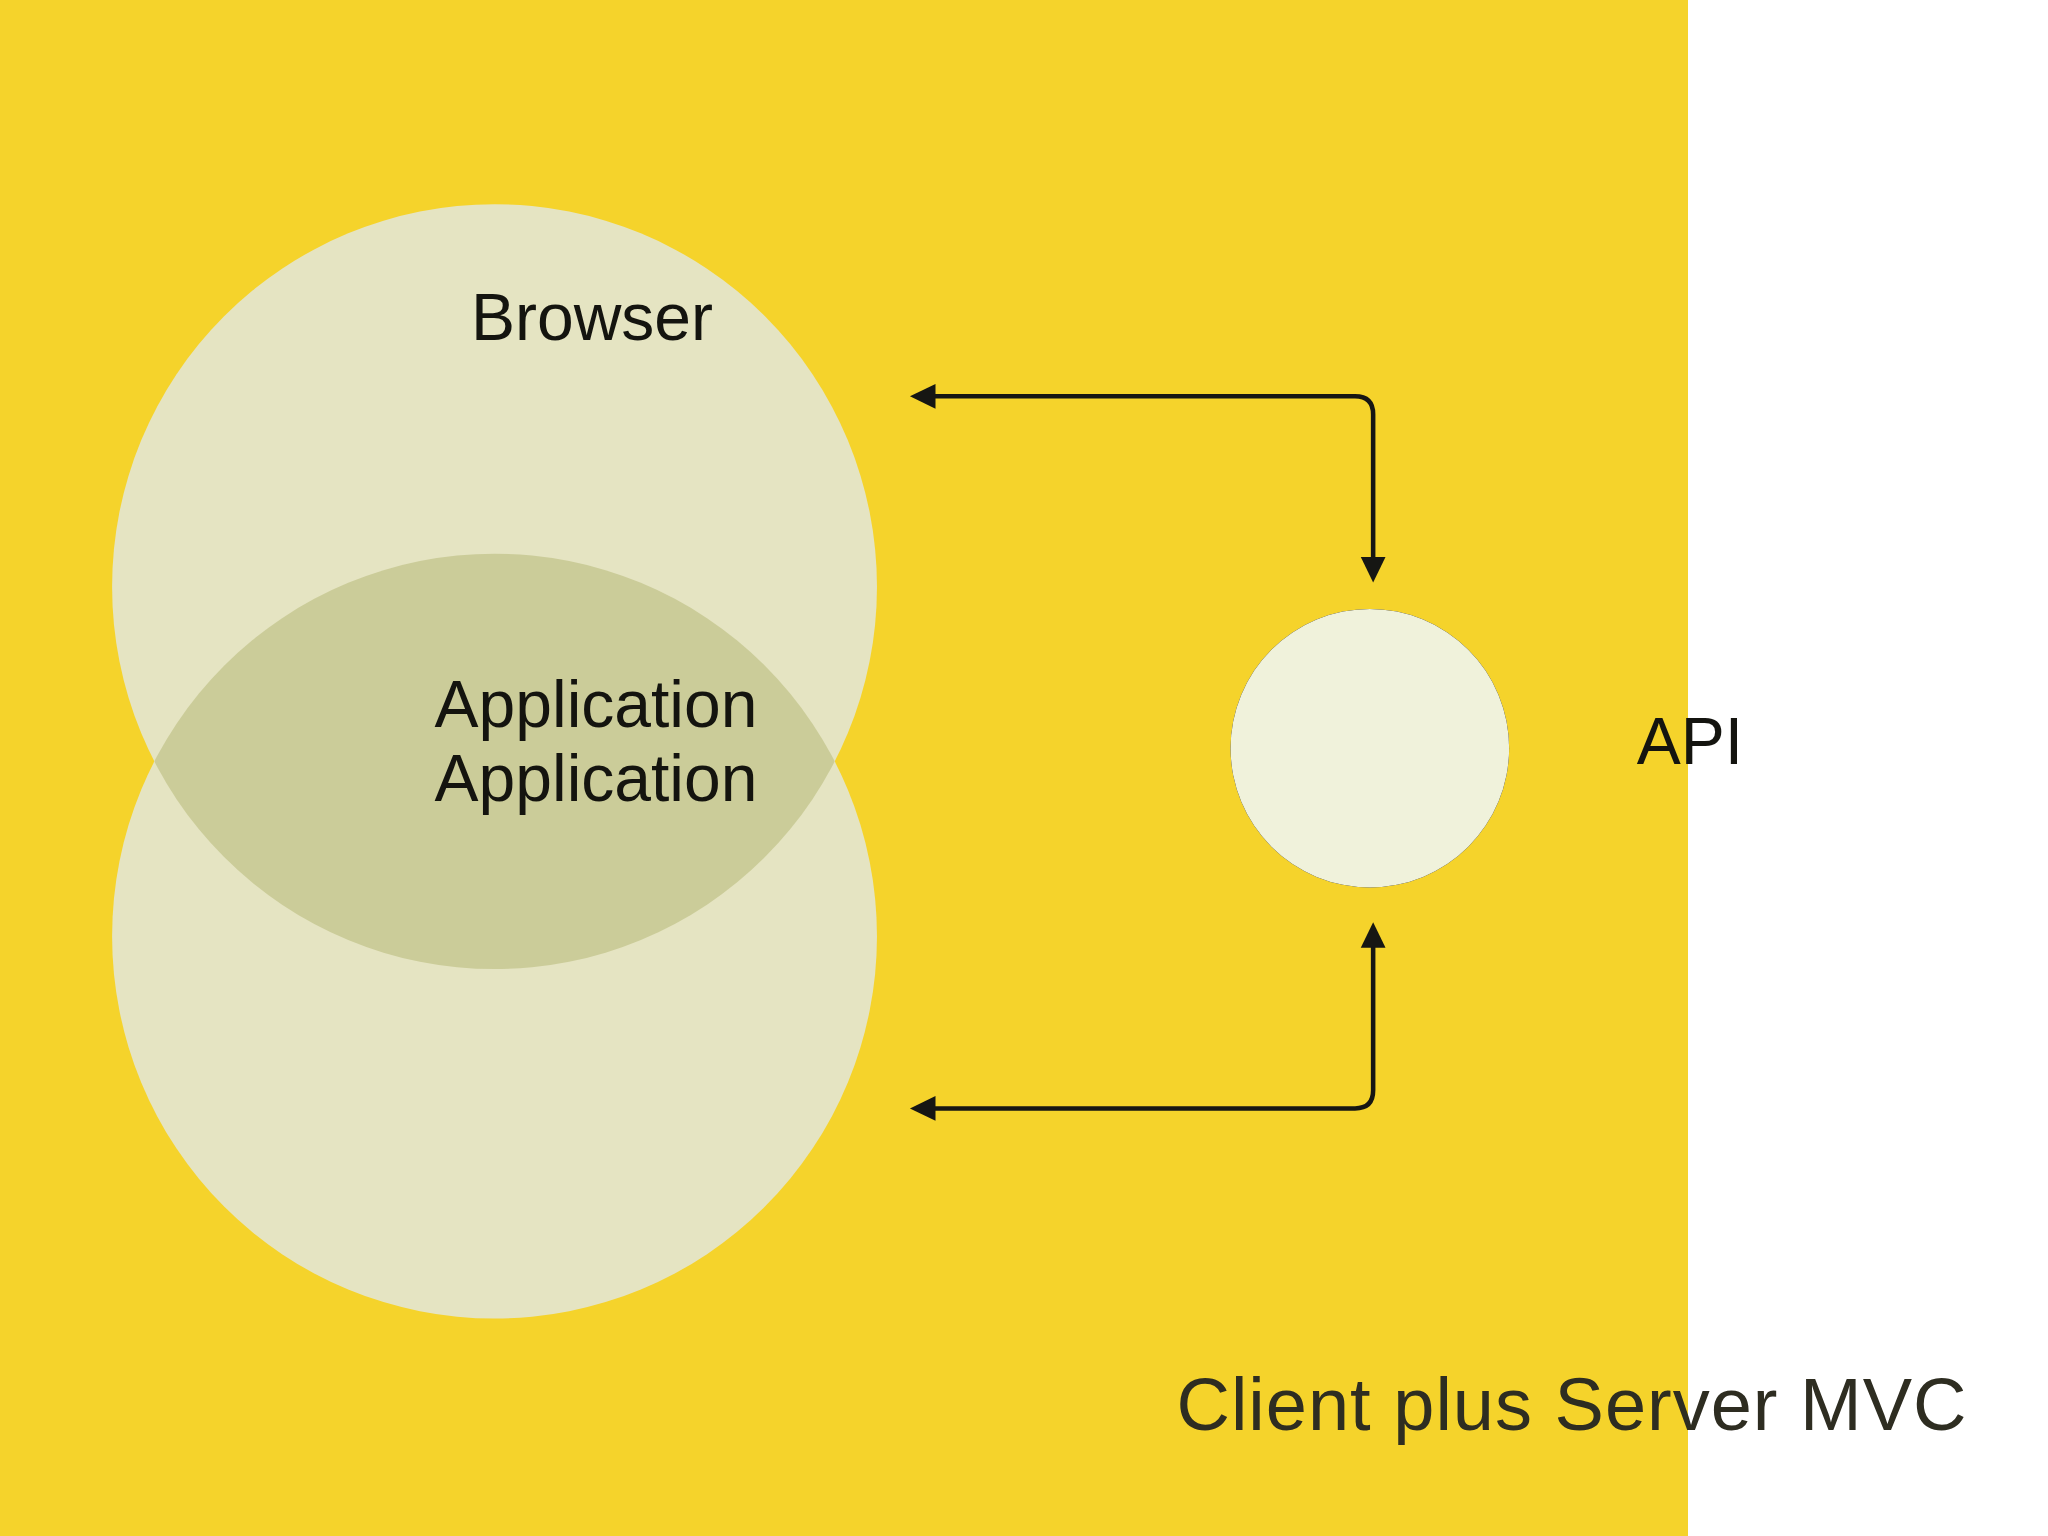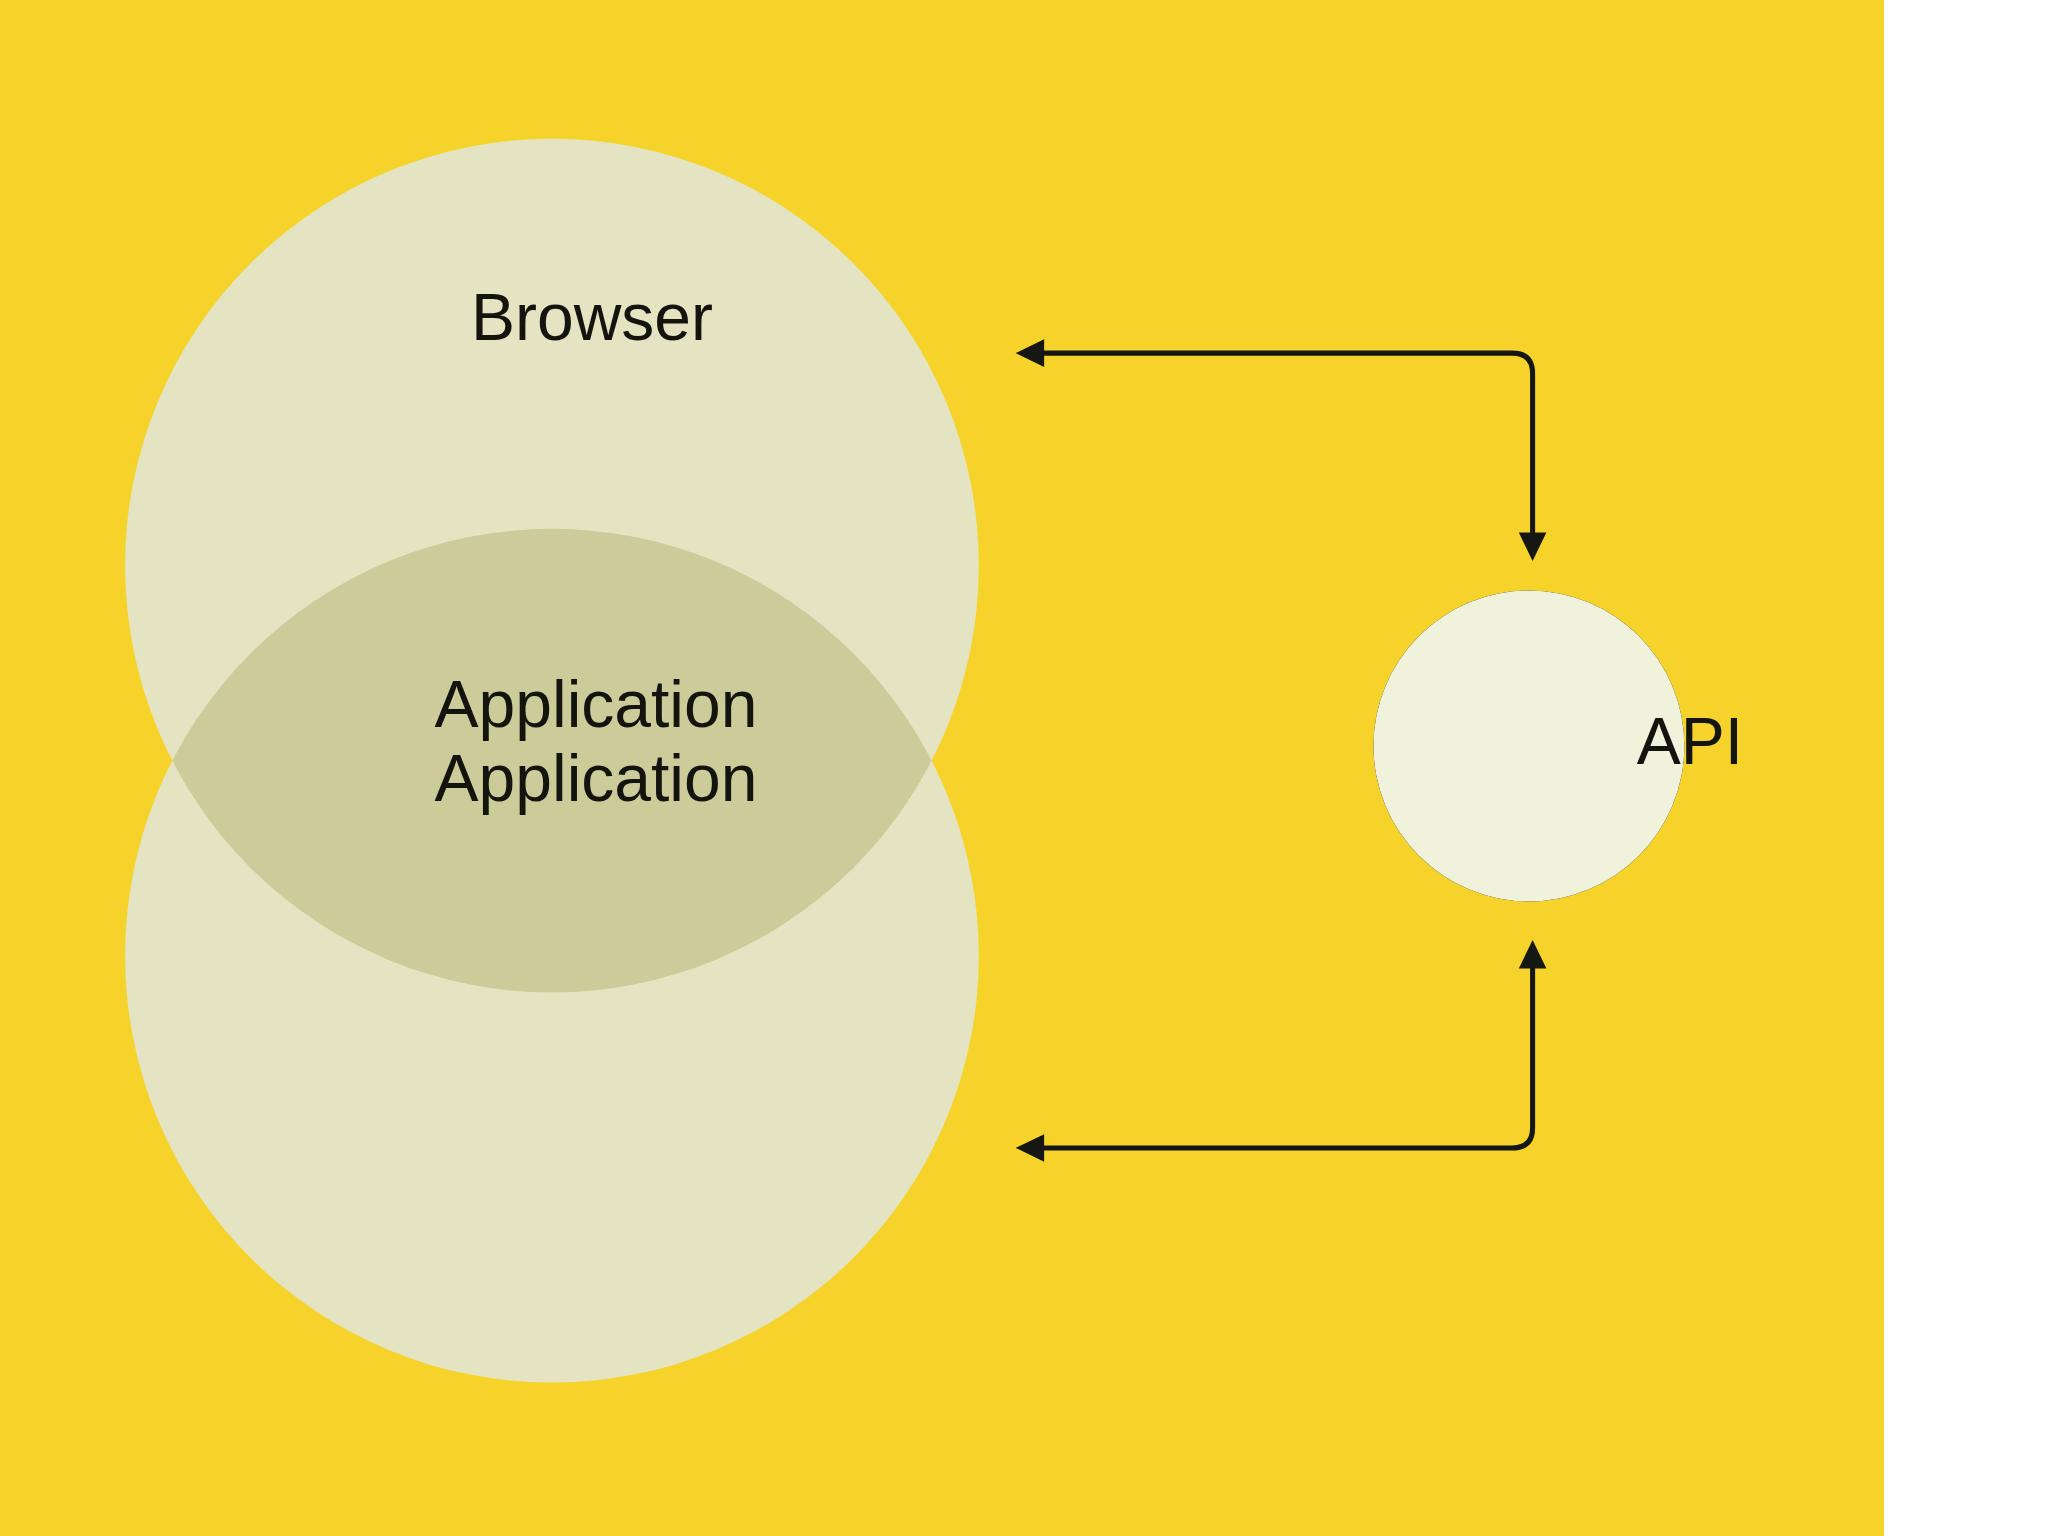--- a/index.html
+++ b/index.html
@@ -3,21 +3,21 @@
 <meta charset="utf-8">
 <style>
   html, body { margin: 0; padding: 0; }
   body {
     width: 2048px; height: 1536px;
     font-family: "Liberation Sans", sans-serif;
     overflow: hidden;
   }
   .stage {
     position: relative;
-    width: 1884px; height: 1536px;
+    width: 1688px; height: 1536px;
     background: #F5D32B;
     text-decoration: underline;
   }
   .stage svg {
     position: absolute;
     left: 0; top: 0;
     width: 100%; height: 100%;
     display: block;
   }
   .label {
@@ -75,14 +75,15 @@
     </g>
   </svg>
 
   <div class="label" style="left:592px; top:318px;">Browser</div>
 
   <div class="label wrap" style="left:596px; top:742px;">Application Application</div>
 
 
   <div class="label" style="left:1662px; top:742px;margin-left:28px;">API</div>
 
+  <div class="caption" style="left:1572px; top:1404px;">Client plus Server MVC</div>
 
 </div>
 
 </body></html>

